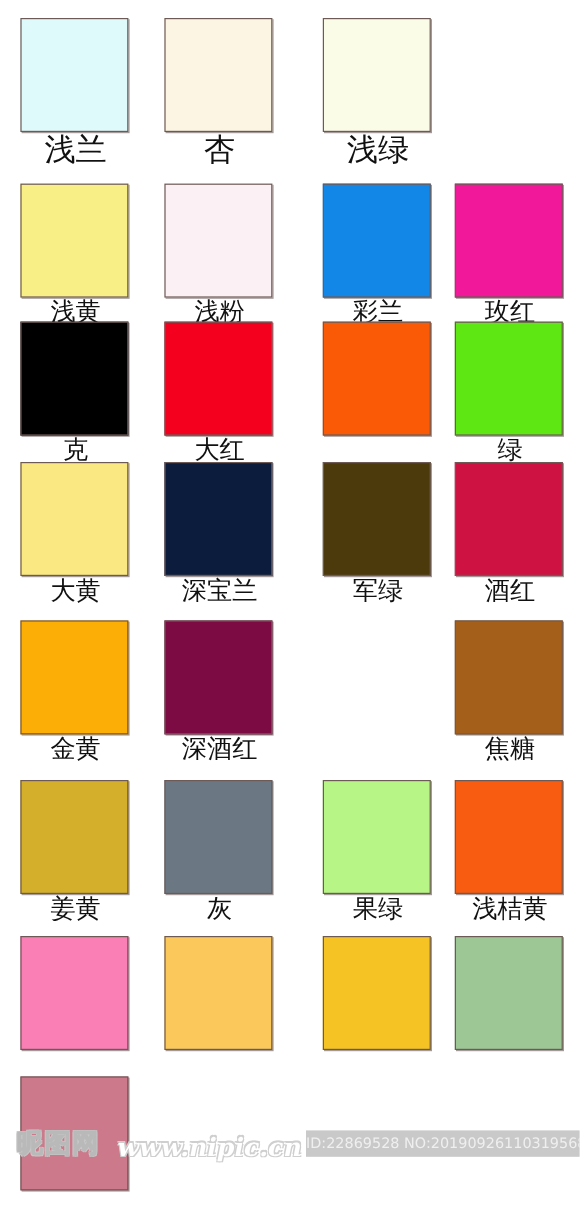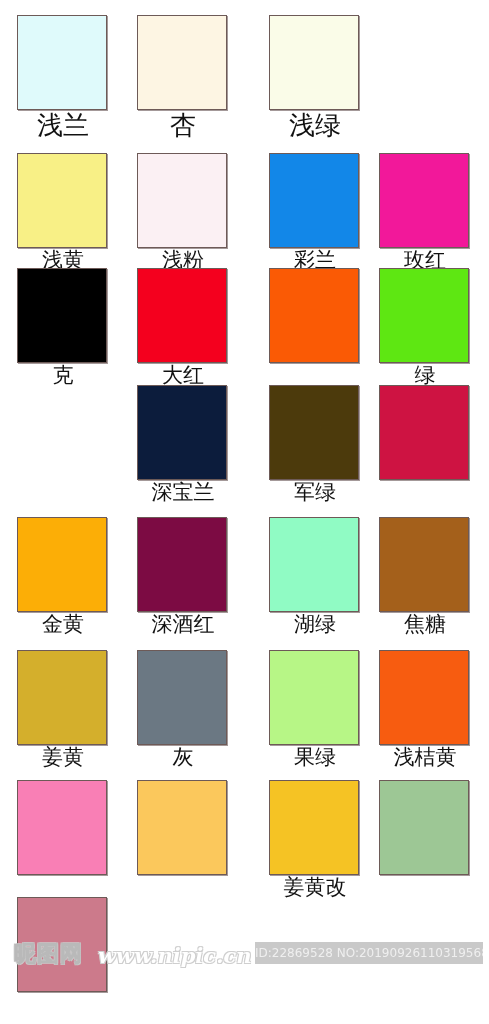--- a/index.html
+++ b/index.html
@@ -175,43 +175,44 @@
       <div class="swatch-chip" style="background: rgb(244, 0, 30);"></div>
       <span class="swatch-label">大红</span>
     </div>
     <div class="swatch-cell col-2 row-2">
       <div class="swatch-chip" style="background: rgb(250, 90, 5);"></div>
     </div>
     <div class="swatch-cell col-3 row-2">
       <div class="swatch-chip" style="background: rgb(94, 231, 18);"></div>
       <span class="swatch-label">绿</span>
     </div>
+    <div class="swatch-cell col-0 row-3">
+      <div class="swatch-chip" style="background: rgb(250, 233, 131);"></div>
+      <span class="swatch-label">大黄</span>
+    </div>
     <div class="swatch-cell col-1 row-3">
       <div class="swatch-chip" style="background: rgb(12, 28, 60);"></div>
       <span class="swatch-label">深宝兰</span>
     </div>
     <div class="swatch-cell col-2 row-3">
       <div class="swatch-chip" style="background: rgb(76, 58, 12);"></div>
       <span class="swatch-label">军绿</span>
     </div>
     <div class="swatch-cell col-3 row-3">
       <div class="swatch-chip" style="background: rgb(206, 19, 66);"></div>
+      <span class="swatch-label">酒红</span>
     </div>
     <div class="swatch-cell col-1 row-4">
       <div class="swatch-chip" style="background: rgb(124, 11, 67);"></div>
       <span class="swatch-label">深酒红</span>
     </div>
     <div class="swatch-cell col-0 row-4">
       <div class="swatch-chip" style="background: rgb(252, 174, 6);"></div>
       <span class="swatch-label">金黄</span>
     </div>
-    <div class="swatch-cell col-2 row-4">
-      <div class="swatch-chip" style="background: rgb(144, 251, 196);"></div>
-      <span class="swatch-label">湖绿</span>
-    </div>
     <div class="swatch-cell col-3 row-4">
       <div class="swatch-chip" style="background: rgb(164, 96, 27);"></div>
       <span class="swatch-label">焦糖</span>
     </div>
     <div class="swatch-cell col-0 row-5">
       <div class="swatch-chip" style="background: rgb(212, 175, 44);"></div>
       <span class="swatch-label">姜黄</span>
     </div>
     <div class="swatch-cell col-1 row-5">
       <div class="swatch-chip" style="background: rgb(107, 120, 131);"></div>
@@ -228,21 +229,20 @@
     <div class="swatch-cell col-0 row-6">
       <div class="swatch-chip" style="background: rgb(249, 127, 181);"></div>
       <span class="swatch-label empty"></span>
     </div>
     <div class="swatch-cell col-1 row-6">
       <div class="swatch-chip" style="background: rgb(251, 200, 92);"></div>
       <span class="swatch-label empty"></span>
     </div>
     <div class="swatch-cell col-2 row-6">
       <div class="swatch-chip" style="background: rgb(245, 195, 36);"></div>
-      <span class="swatch-label">姜黄改</span>
     </div>
     <div class="swatch-cell col-3 row-6">
       <div class="swatch-chip" style="background: rgb(157, 199, 149);"></div>
     </div>
     <div class="swatch-cell col-0 row-7">
       <div class="swatch-chip" style="background: rgb(204, 122, 139);"></div>
       <span class="swatch-label empty"></span>
     </div>
   </div>
 

